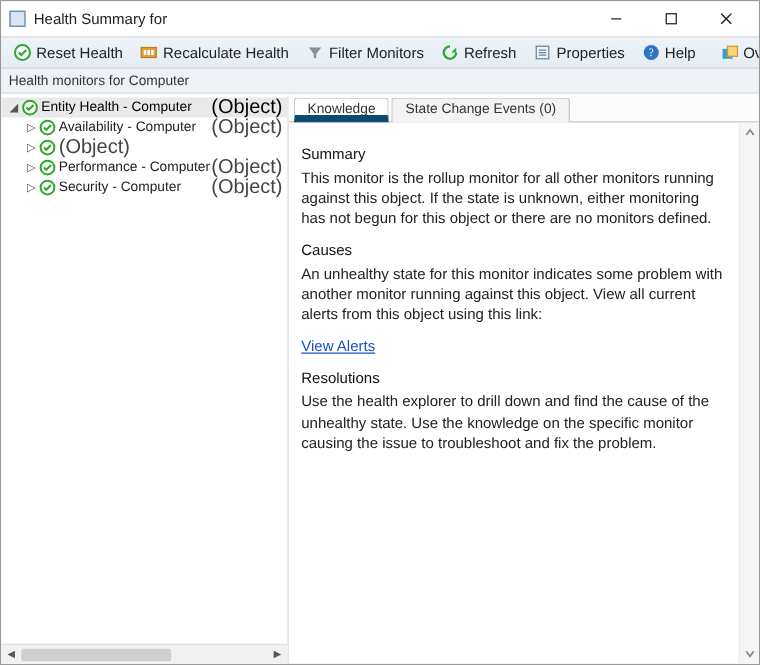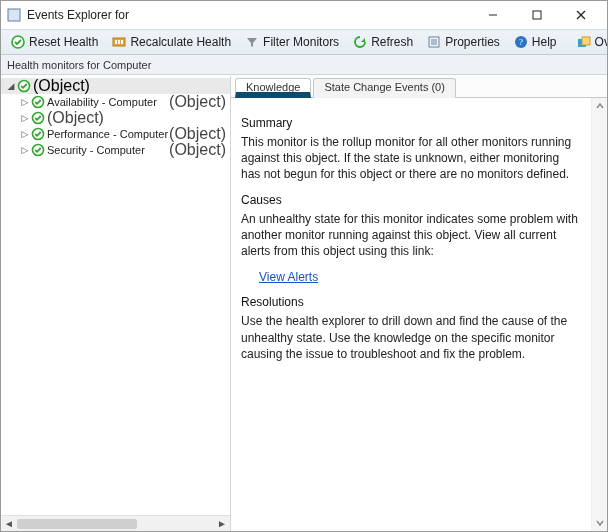--- a/index.html
+++ b/index.html
@@ -119,42 +119,42 @@
   .content {
     flex: 1; overflow: hidden;
     display: flex;
   }
   .content-body {
     flex: 1; padding: 14px 12px 10px 10px;
     font-size: 12px; color: #222;
   }
   .content-body h2 { font-size: 12px; font-weight: 400; margin: 4px 0 4px 0; color: #111; }
   .content-body p { margin: 0 0 10px 0; line-height: 1.35; }
-  .content-body a { color: #1a4ec8; text-decoration: underline; margin-left: 18px; }
+  .content-body a { color: #1a4ec8; text-decoration: underline; }
   .vscroll {
     width: 16px; background: #f5f5f5;
     display: flex; flex-direction: column; align-items: center;
     border-left: 1px solid #eee;
   }
   .vscroll .arrow {
     height: 16px; width: 100%; display: flex; align-items: center; justify-content: center;
     color: #888; font-size: 10px;
   }
   .vscroll .track { flex: 1; }
 </style>
 </head>
 <body>
 
 <div class="titlebar">
   <span class="app-icon">
     <svg width="14" height="14" viewBox="0 0 14 14">
         <rect x="1" y="1" width="12" height="12" fill="#d9e6f2" stroke="#5a7fa6"></rect>
       </svg>
   </span>
-  <span class="title">Events Explorer for</span>
+  <span class="title">Health Summary for</span>
   <div class="win-buttons">
     <div class="win-btn">
       <svg width="10" height="10" viewBox="0 0 10 10">
           <line x1="1" y1="5" x2="9" y2="5" stroke="#222" stroke-width="1"></line>
         </svg>
     </div>
     <div class="win-btn">
       <svg width="10" height="10" viewBox="0 0 10 10">
           <rect x="1" y="1" width="8" height="8" fill="none" stroke="#222" stroke-width="1"></rect>
         </svg>
@@ -248,20 +248,21 @@
 <div class="main">
 
   <div class="left">
     <div class="tree" id="tree">
         <div class="tree-row selected" style="padding-left: 4px;">
           <span class="tree-expander">◢</span>
           <span class="tree-healthicon"><svg width="14" height="14" viewBox="0 0 14 14">
               <circle cx="7" cy="7" r="5.5" fill="#fff" stroke="#2fa82f" stroke-width="1.6"></circle>
               <path d="M4.2 7 L6 8.8 L9.8 5" fill="none" stroke="#2fa82f" stroke-width="1.8"></path>
             </svg></span>
+          <span class="tree-label">Entity Health -  Computer</span>
           <span class="tree-type">(Object)</span>
         </div>
         <div class="tree-row" style="padding-left: 18px;">
           <span class="tree-expander">▷</span>
           <span class="tree-healthicon"><svg width="14" height="14" viewBox="0 0 14 14">
               <circle cx="7" cy="7" r="5.5" fill="#fff" stroke="#2fa82f" stroke-width="1.6"></circle>
               <path d="M4.2 7 L6 8.8 L9.8 5" fill="none" stroke="#2fa82f" stroke-width="1.8"></path>
             </svg></span>
           <span class="tree-label">Availability -  Computer</span>
           <span class="tree-type">(Object)</span>

